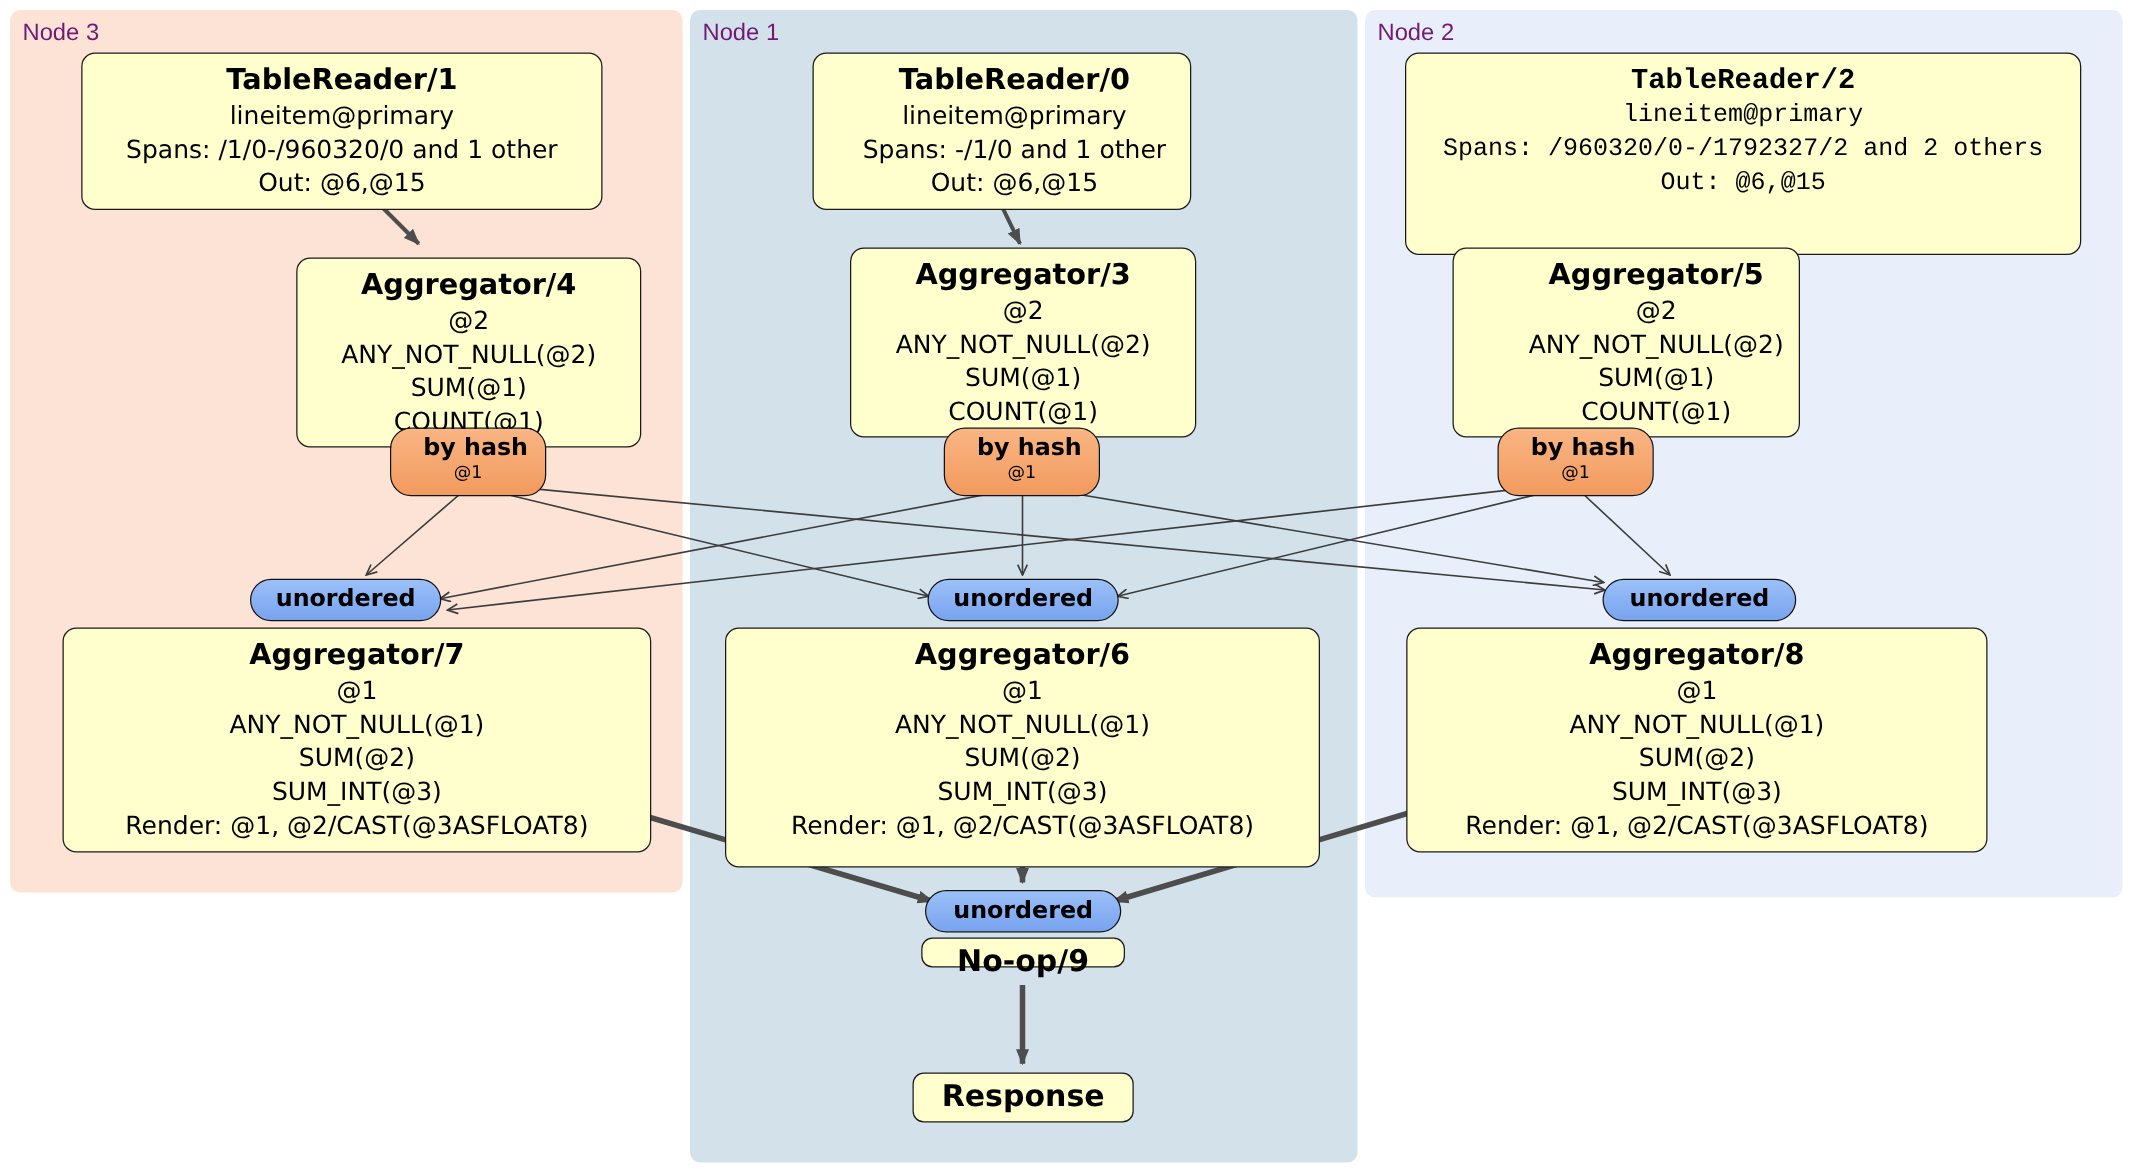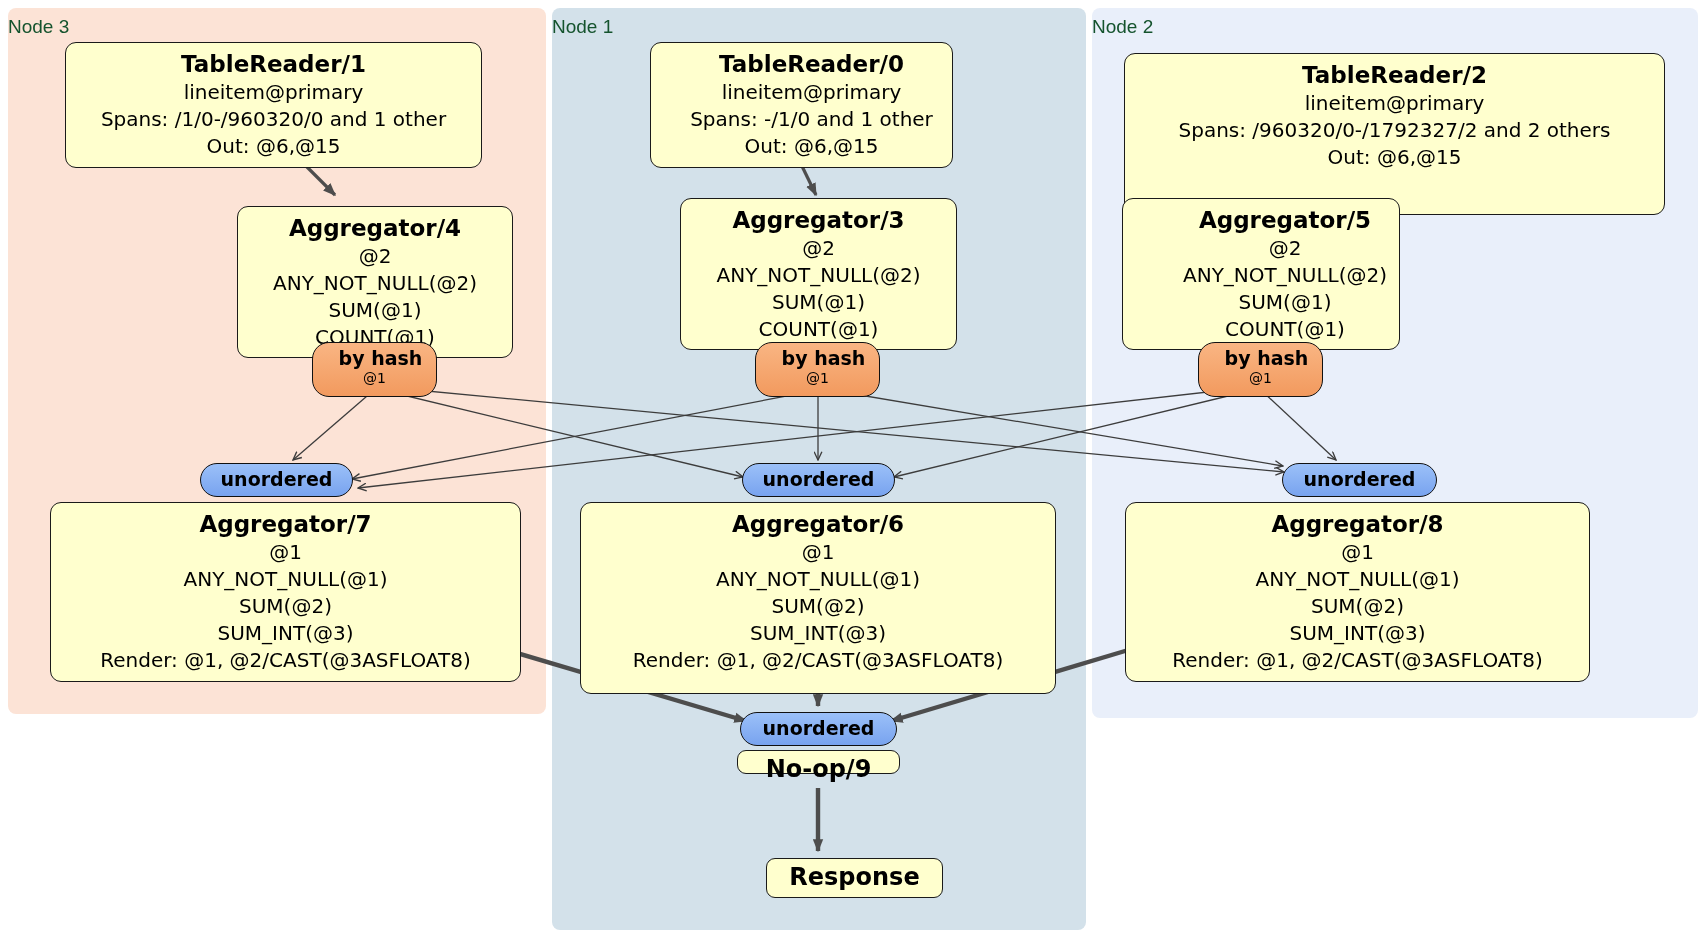--- a/index.html
+++ b/index.html
@@ -3,21 +3,21 @@
 <meta charset="utf-8">
 <style>
   html,body { margin:0; padding:0; background:#ffffff; }
   #stage {
     position:relative; width:1708px; height:940px; overflow:hidden;
     font-family:"DejaVu Sans", sans-serif; color:#000;
   }
   .region { position:absolute; border-radius:8px; }
   .region-label {
     font-family:"Liberation Sans", sans-serif;
-    font-size:19px; color:#14532d; padding:8px 0 0 0;
+    font-size:19px; color:#701a75; padding:8px 0 0 10px;
   }
   #edges { position:absolute; left:0; top:0; z-index:1; }
   .proc {
     position:absolute; box-sizing:border-box; background:#ffffce;
     border:1.6px solid #1a1a1a; border-radius:11px; text-align:center;
     padding-top:7px; white-space:nowrap; z-index:2;
   }
   .proc .title { font-weight:bold; font-size:23px; line-height:29px; }
   .proc .ln { font-size:20px; line-height:27px; }
   .single {
@@ -143,31 +143,31 @@
     <div class="ln">SUM(@2)</div>
     <div class="ln">SUM_INT(@3)</div>
     <div class="ln">Render: @1, @2/CAST(@3ASFLOAT8)</div>
   </div>
   <div class="sync" style="left:740px; top:712px; width:157px; height:34px; line-height:31px;">
     <span>unordered</span>
   </div>
   <div class="single" style="left:737px; top:750px; width:163px; height:24px; line-height:37px;">
     <span>No-op/9</span>
   </div>
-  <div class="single" style="left:730px; top:858px; width:177px; height:40px; line-height:37px;margin-left:36px;">
+  <div class="single" style="left:730px; top:858px; width:177px; height:40px; line-height:37px;">
     <span>Response</span>
   </div>
 
-  <div class="proc" style="left:1124px; top:53px; width:541px; height:162px;">
+  <div class="proc" style="left:1124px; top:42px; width:541px; height:162px;font-family:Liberation Mono, monospace;">
     <div class="title">TableReader/2</div>
     <div class="ln">lineitem@primary</div>
     <div class="ln">Spans: /960320/0-/1792327/2 and 2 others</div>
     <div class="ln">Out: @6,@15</div>
   </div>
-  <div class="proc" style="left:1122px; top:198px; width:278px; height:152px;padding-left:48px;">
+  <div class="proc" style="left:1162px; top:198px; width:278px; height:152px;padding-left:48px;">
     <div class="title">Aggregator/5</div>
     <div class="ln">@2</div>
     <div class="ln">ANY_NOT_NULL(@2)</div>
     <div class="ln">SUM(@1)</div>
     <div class="ln">COUNT(@1)</div>
   </div>
   <div class="router" style="left:1198px; top:342px; width:125px; height:55px;">
     <div class="rl">by hash</div>
     <div class="rt">@1</div>
   </div>

